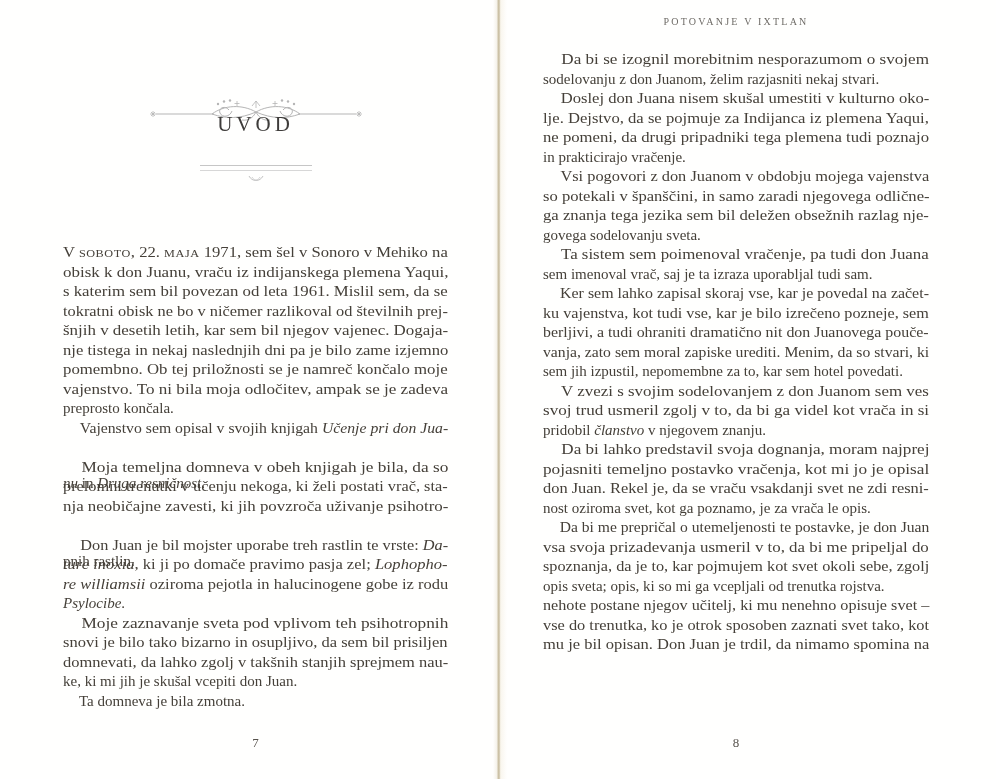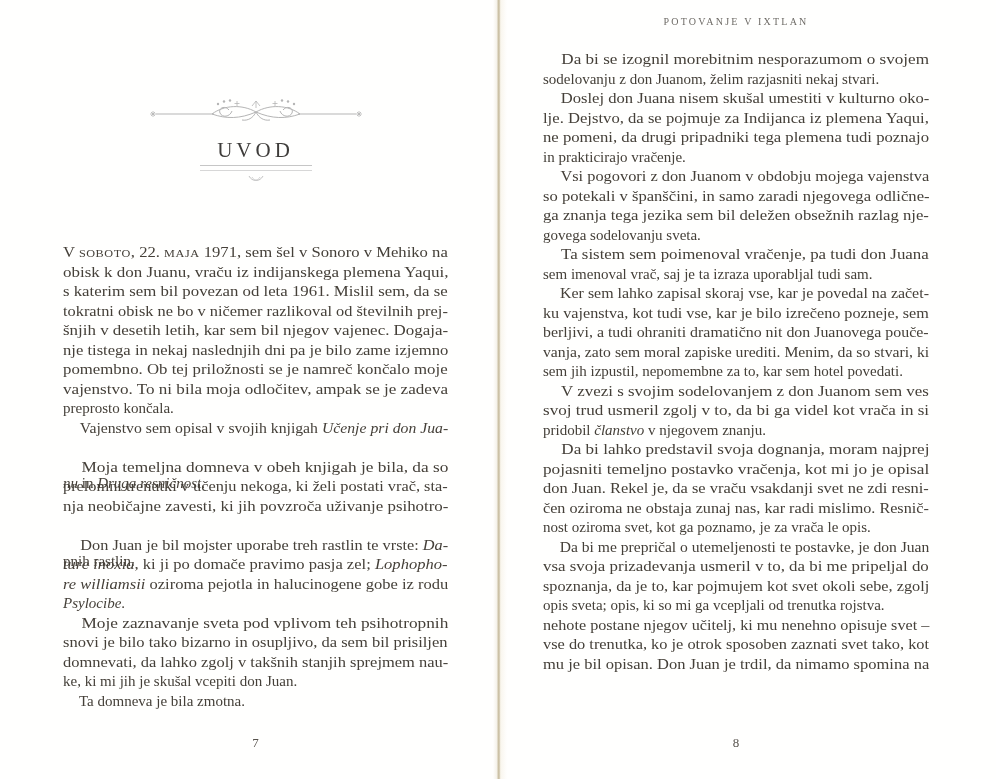--- a/index.html
+++ b/index.html
@@ -17,21 +17,21 @@
     background:linear-gradient(90deg,rgba(255,255,255,0) 0%,rgba(236,230,216,.55) 28%,#cfc5ab 36%,#c8bda0 43%,rgba(248,244,234,.8) 55%,rgba(255,255,255,0) 100%);
   }
   .page{position:absolute;top:0;height:779px;}
   #page-left{left:63px;width:385px;}
   #page-right{left:543px;width:386px;}
 
   
   .chapter-head{position:absolute;left:0;right:0;}
   #ornament-top{position:absolute;top:97px;left:50%;transform:translateX(-50%);}
   .chapter-title{
-    position:absolute;top:138px;left:0;right:0;text-align:center;
+    position:absolute;top:112px;left:0;right:0;text-align:center;
     font-size:21px;letter-spacing:4px;color:#3e3c3a;font-weight:500;
   }
   .double-rule{
     position:absolute;top:165px;left:50%;transform:translateX(-50%);
     width:112px;height:4px;
     border-top:1px solid #c6c6c6;border-bottom:1px solid #d7d7d7;
   }
   #ornament-fleuron{position:absolute;top:174px;left:50%;transform:translateX(-50%);}
 
   
@@ -184,21 +184,20 @@
         </div>
         <div class="para">
           <div class="line"><span class="line-inner" style="transform: scaleX(1.1287);"><span class="indent-spacer"></span>V zvezi s svojim sodelovanjem z don Juanom sem ves</span></div>
           <div class="line"><span class="line-inner" style="transform: scaleX(1.1386);">svoj trud usmeril zgolj v to, da bi ga videl kot vrača in si</span></div>
           <div class="line p-last"><span class="line-inner" style="transform: scaleX(1);">pridobil <i>članstvo</i> v njegovem znanju.</span></div>
         </div>
         <div class="para">
           <div class="line"><span class="line-inner" style="transform: scaleX(1.142);"><span class="indent-spacer"></span>Da bi lahko predstavil svoja dognanja, moram najprej</span></div>
           <div class="line"><span class="line-inner" style="transform: scaleX(1.1488);">pojasniti temeljno postavko vračenja, kot mi jo je opisal</span></div>
           <div class="line"><span class="line-inner" style="transform: scaleX(1.0935);">don Juan. Rekel je, da se vraču vsakdanji svet ne zdi resni-</span></div>
-          <div class="line"><span class="line-inner" style="transform: scaleX(1.0782);">čen oziroma ne obstaja zunaj nas, kar radi mislimo. Resnič-</span></div>
           <div class="line p-last"><span class="line-inner" style="transform: scaleX(1);">nost oziroma svet, kot ga poznamo, je za vrača le opis.</span></div>
         </div>
         <div class="para">
           <div class="line"><span class="line-inner" style="transform: scaleX(1.0404);"><span class="indent-spacer"></span>Da bi me prepričal o utemeljenosti te postavke, je don Juan</span></div>
           <div class="line"><span class="line-inner" style="transform: scaleX(1.1254);">vsa svoja prizadevanja usmeril v to, da bi me pripeljal do</span></div>
           <div class="line"><span class="line-inner" style="transform: scaleX(1.0843);">spoznanja, da je to, kar pojmujem kot svet okoli sebe, zgolj</span></div>
           <div class="line p-last"><span class="line-inner" style="transform: scaleX(1);">opis sveta; opis, ki so mi ga vcepljali od trenutka rojstva.</span></div>
         </div>
         <div class="para">
           <div class="line"><span class="line-inner" style="transform: scaleX(1.0782);">nehote postane njegov učitelj, ki mu nenehno opisuje svet –</span></div>

